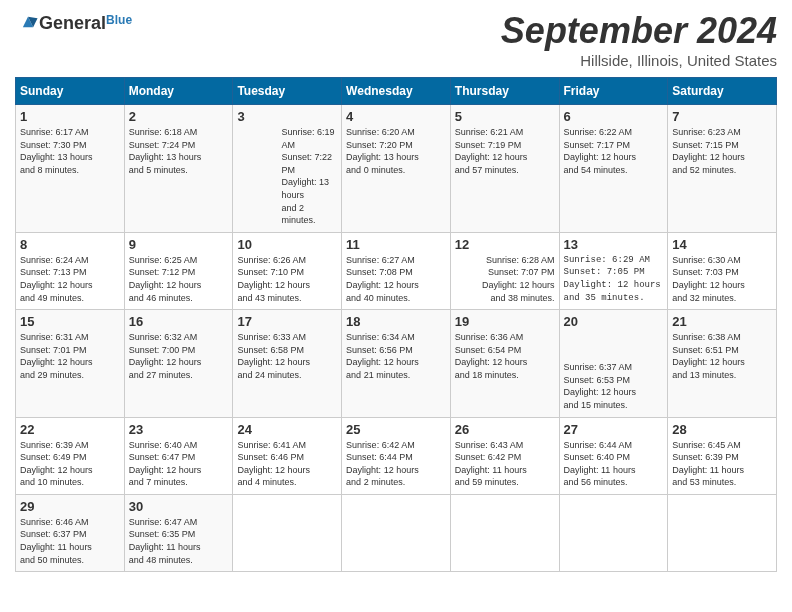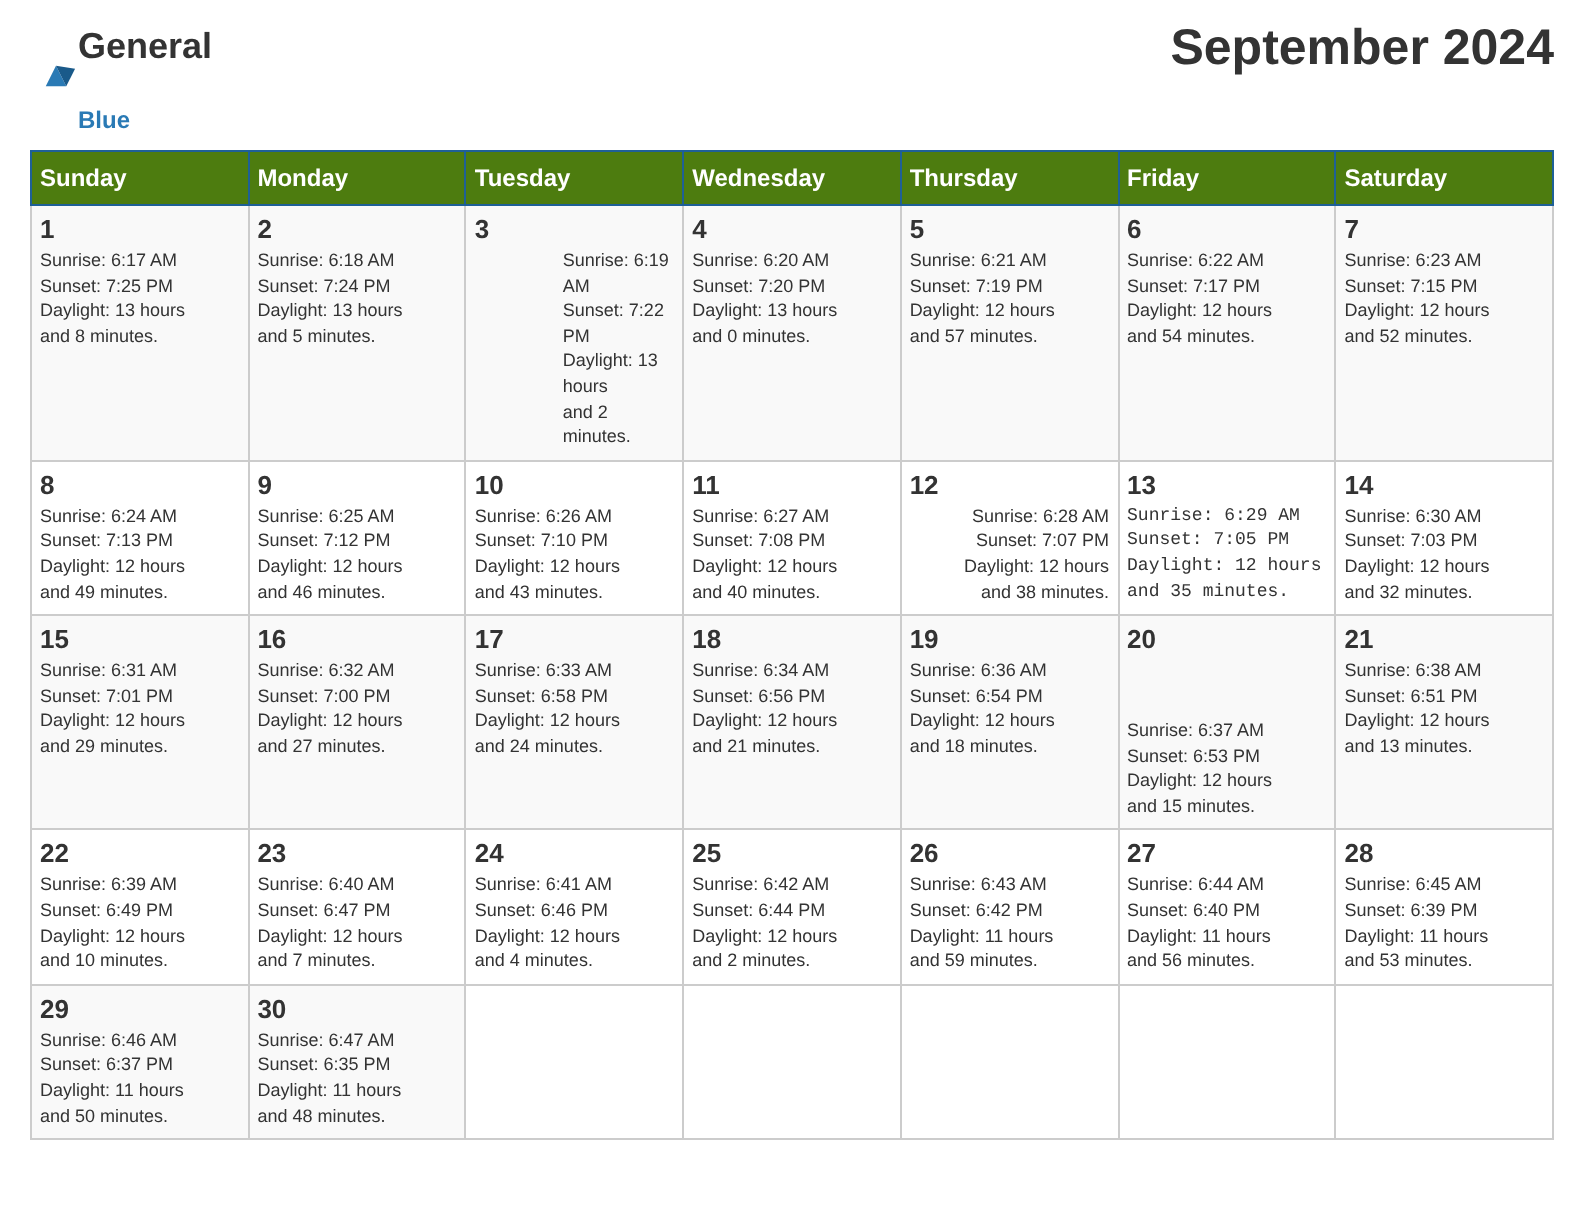--- a/index.html
+++ b/index.html
@@ -16,23 +16,21 @@
       align-items: flex-start;
       margin-bottom: 8px;
     }
     .logo {
       display: flex;
       align-items: center;
       margin-top: 4px;
     }
     .logo-text {
       display: flex;
-      flex-direction: column;
       line-height: 1.1;
-      gap: 20px;
     }
     .logo-general {
       font-size: 18px;
       font-weight: bold;
       color: #333;
     }
     .logo-blue {
       font-size: 12px;
       font-weight: bold;
       color: #2a7ab5;
@@ -40,34 +38,35 @@
     .logo-icon {
       width: 22px;
       height: 22px;
       margin-left: 2px;
       margin-top: -4px;
     }
     .title-area {
       text-align: right;
     }
     .month-title {
-      font-size: 25px;
+      font-size: 36px;
       font-weight: bold;
       color: #333;
+      font-style: italic;
     }
     .location-title {
       font-size: 15px;
       color: #555;
     }
     table {
       width: 100%;
       border-collapse: collapse;
     }
     thead tr th {
-      background-color: #4d7c0f;
+      background-color: #0369a1;
       color: white;
       font-size: 12px;
       font-weight: bold;
       padding: 6px 4px;
       border: 1px solid #1e6096;
       text-align: left;
     }
     tbody tr td {
       vertical-align: top;
       padding: 4px 4px 5px 4px;
@@ -103,41 +102,42 @@
       <polygon points="8,22 22,22 15,8" fill="#2a7ab5"></polygon>
       <polygon points="15,8 22,22 28,10" fill="#1a5a8a"></polygon>
     </svg>
     <div class="logo-text">
       <span class="logo-general">General</span>
       <span class="logo-blue">Blue</span>
     </div>
   </div>
   <div class="title-area">
     <div class="month-title">September 2024</div>
+    <div class="location-title">Hillside, Illinois, United States</div>
   </div>
 </div>
 
 <table>
   <thead>
     <tr>
     <th>Sunday</th>
         <th>Monday</th>
         <th>Tuesday</th>
         <th>Wednesday</th>
         <th>Thursday</th>
         <th>Friday</th>
         <th>Saturday</th>
       </tr>
   </thead>
   <tbody id="calendar-body">
   <tr>
         <td>
           <span class="day-num">1</span>
           <div class="day-info" style="white-space: pre-line;">Sunrise: 6:17 AM
-Sunset: 7:25 PM
+Sunset: 7:30 PM
 Daylight: 13 hours
 and 8 minutes.</div>
         </td>
         <td>
           <span class="day-num">2</span>
           <div class="day-info" style="white-space: pre-line;">Sunrise: 6:18 AM
 Sunset: 7:24 PM
 Daylight: 13 hours
 and 5 minutes.</div>
         </td>

